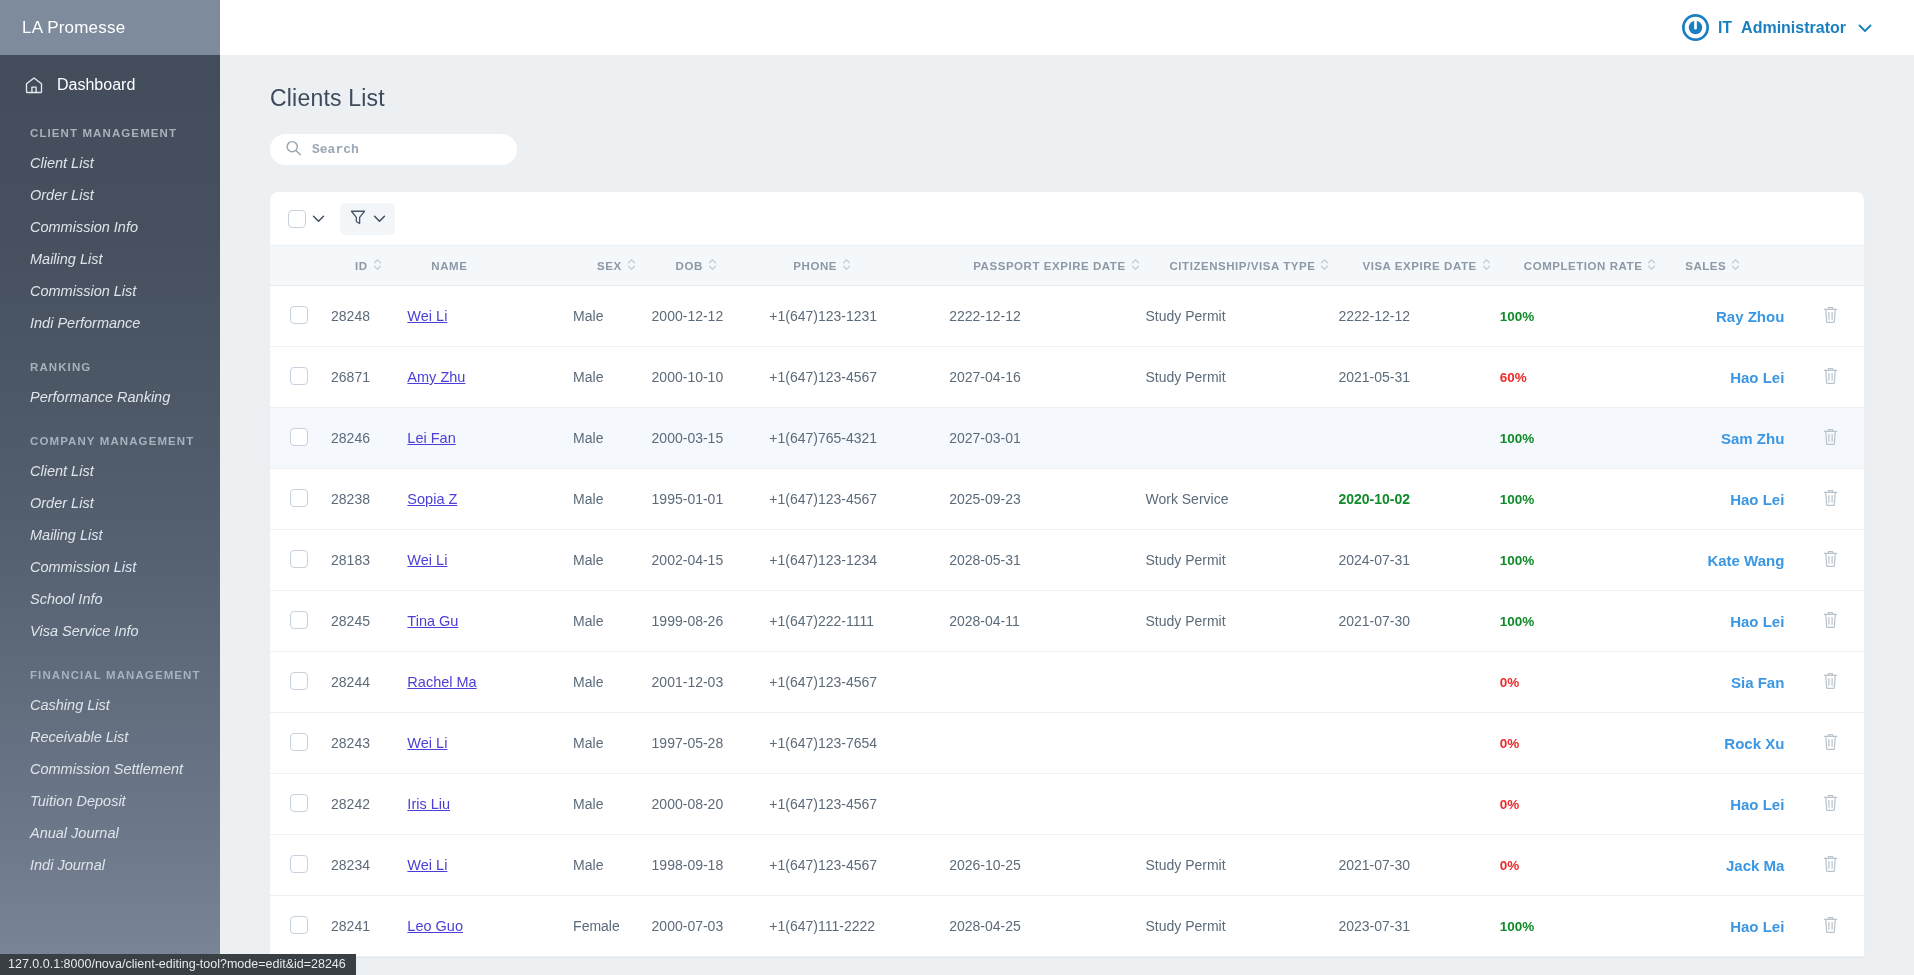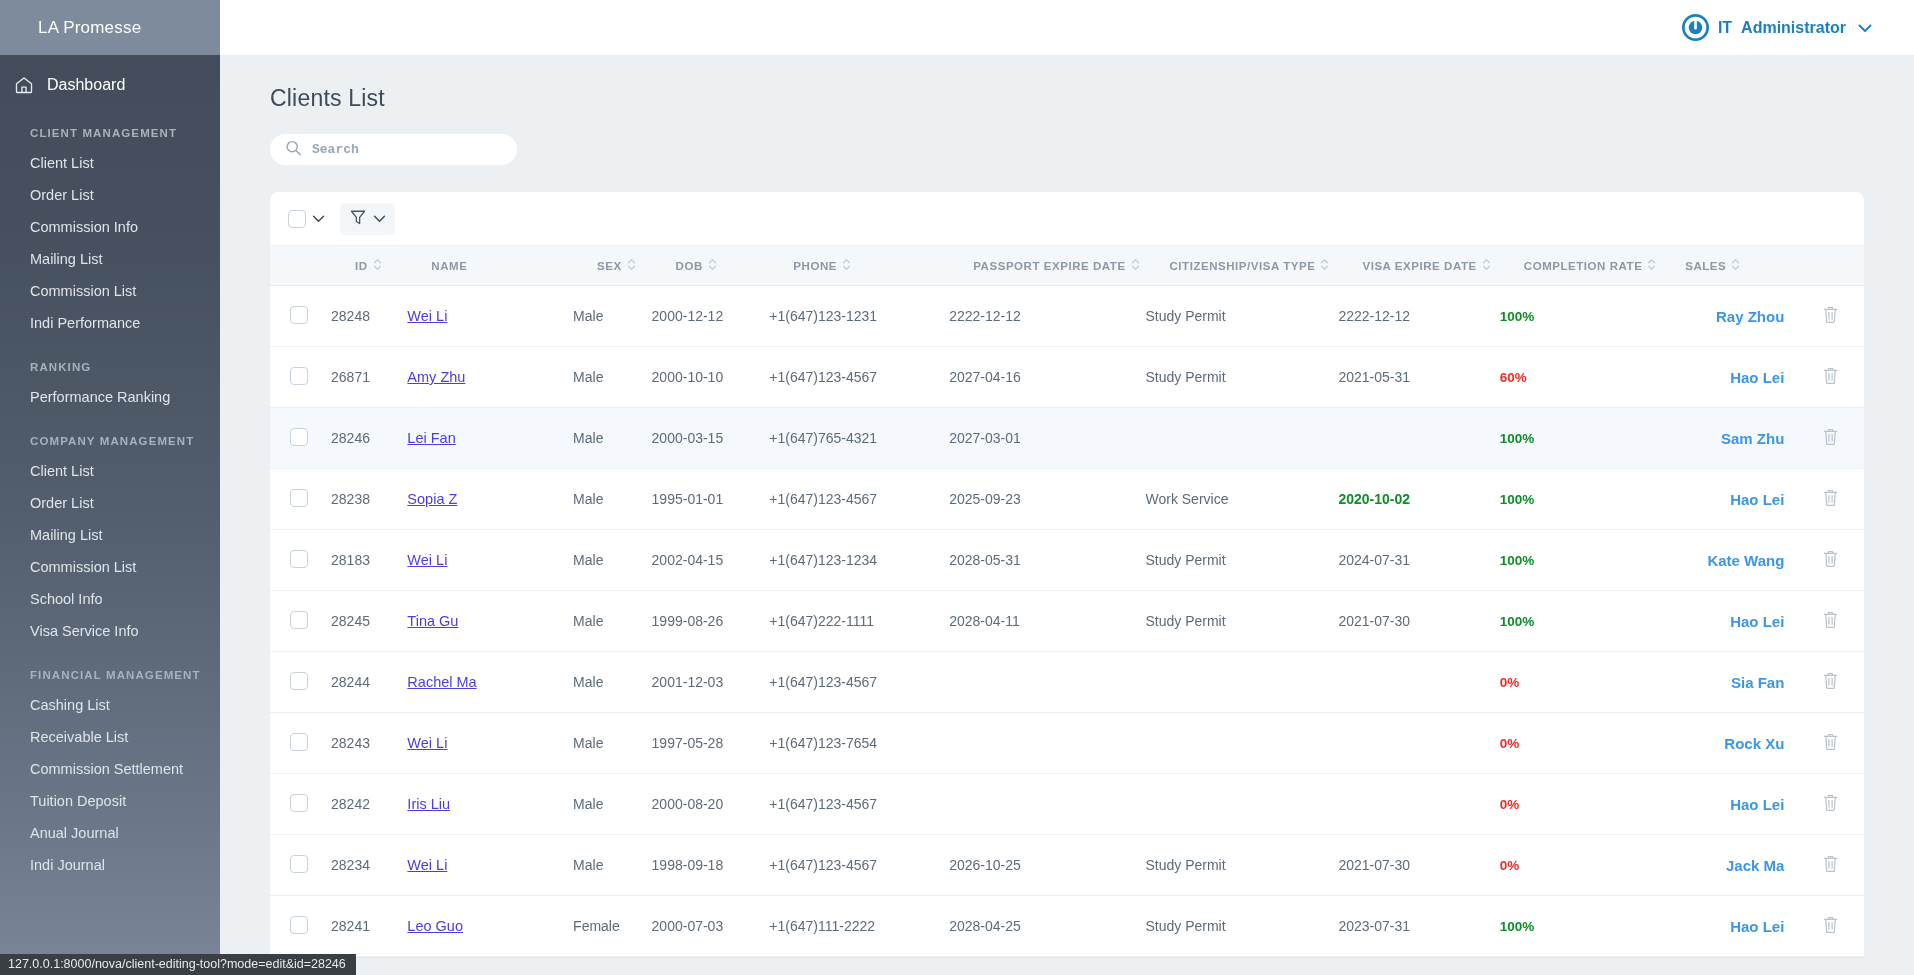--- a/index.html
+++ b/index.html
@@ -15,42 +15,43 @@
   .sidebar {
     width: 220px; height: 975px;
     flex: 0 0 220px;
     background: linear-gradient(180deg, #414b59 0%, #46505e 25%, #545f6f 55%, #6c7889 85%, #7b8798 100%);
     position: relative; overflow: hidden;
   }
   .sidebar-brand {
     height: 55px;
     background: #7d8b9c;
     display: flex; align-items: center;
-    padding-left: 38px;
+    padding-left: 22px;
   }
   .sidebar-brand-text {
     color: #ffffff; font-size: 17px; letter-spacing: .2px;
   }
   .sidebar-nav { padding-top: 10px; }
   .nav-dashboard {
     display: flex; align-items: center; gap: 13px;
-    height: 40px; padding-left: 14px;
+    height: 40px; padding-left: 24px;
   }
   .nav-dashboard .label { color: #ffffff; font-size: 16px; }
   .home-icon svg { display: block; }
   .nav-group-title {
     color: #a8b2be; font-size: 11.5px; font-weight: bold;
     letter-spacing: 1.1px; padding: 22px 0 8px 30px;
     text-transform: uppercase;
   }
   .nav-item {
     color: #dfe4ea; font-size: 14.5px;
     padding: 7px 0 7px 30px;
     line-height: 18px;
     cursor: pointer;
+    font-style: italic;
   }
 
   
   .main {
     flex: 1 1 auto; height: 975px;
     background: #edf0f2;
     display: flex; flex-direction: column;
     overflow: hidden;
   }
   .topbar {

